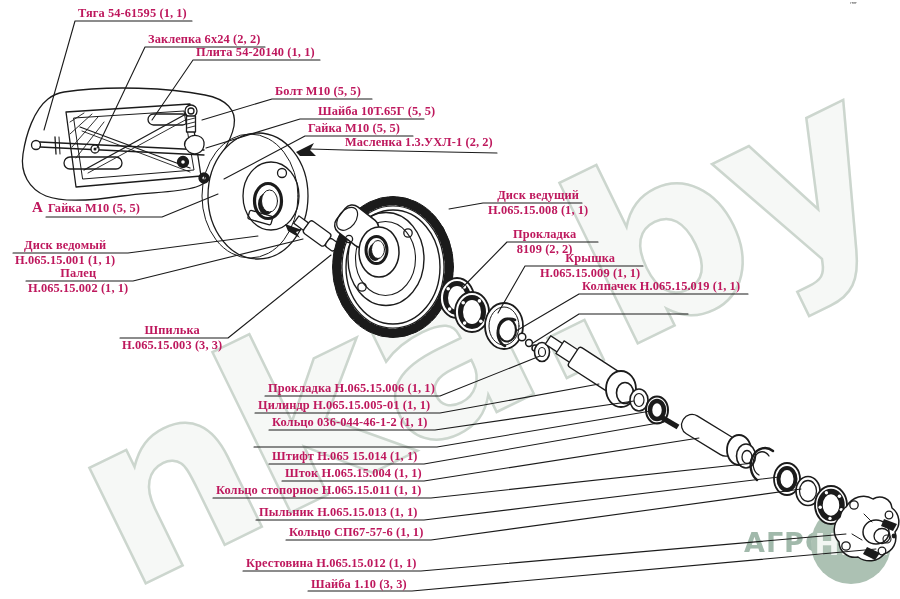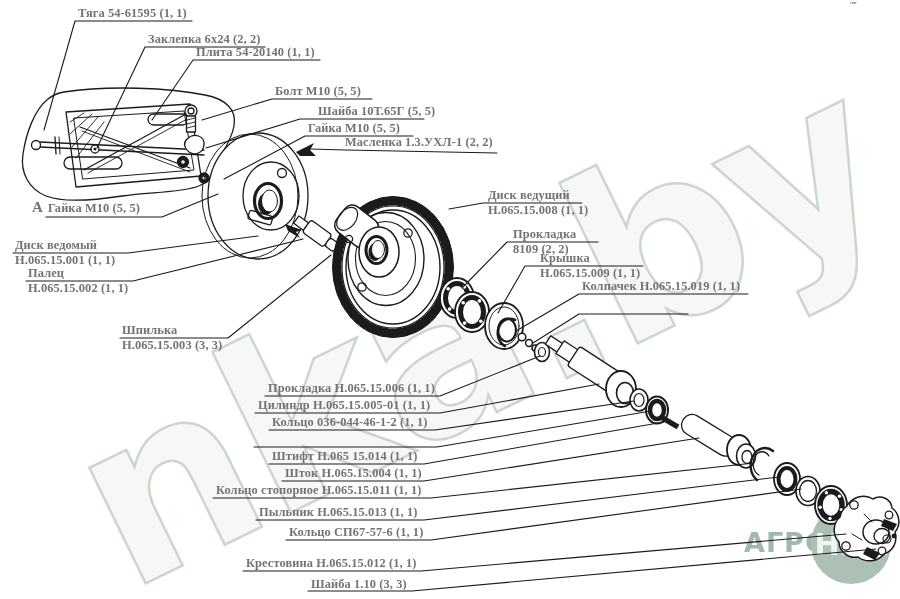--- a/index.html
+++ b/index.html
@@ -11,22 +11,22 @@
       -webkit-text-stroke:2.5px #ccd6ce;transform:rotate(-26deg);white-space:nowrap;
       user-select:none;z-index:1;}
   .stamp{position:absolute;left:742px;top:500px;z-index:1;opacity:.95;}
   .stamp-word{position:absolute;left:2px;top:27px;font-family:"DejaVu Sans",sans-serif;
       font-weight:bold;font-size:27px;letter-spacing:1px;color:#9db6a7;}
   .stamp-circle{position:absolute;left:69px;top:4px;width:80px;height:80px;border-radius:50%;
       background:#a8beaf;display:flex;align-items:center;justify-content:center;}
   .stamp-circle-inner{font-family:"DejaVu Sans",sans-serif;font-weight:bold;font-size:30px;
       color:#f2f6f2;letter-spacing:0px;}
   svg.art{position:absolute;left:0;top:0;z-index:2;}
-  .lbl{position:absolute;z-index:3;font-size:12.4px;font-weight:bold;color:#737373;
-       line-height:15px;white-space:nowrap;letter-spacing:0.1px;}
+  .lbl{position:absolute;z-index:3;font-size:12.4px;font-weight:bold;color:#be185d;
+       line-height:15px;white-space:nowrap;letter-spacing:0.1px;text-align:center;}
   .callout{font-size:15px;margin-right:5px;}
   .marks{position:absolute;left:850px;top:1px;z-index:3;font-size:8px;color:#555;}
 </style>
 </head>
 <body>
 
 <div class="stage">
 
   <div class="wm">nka.by</div>
   <div class="stamp">

